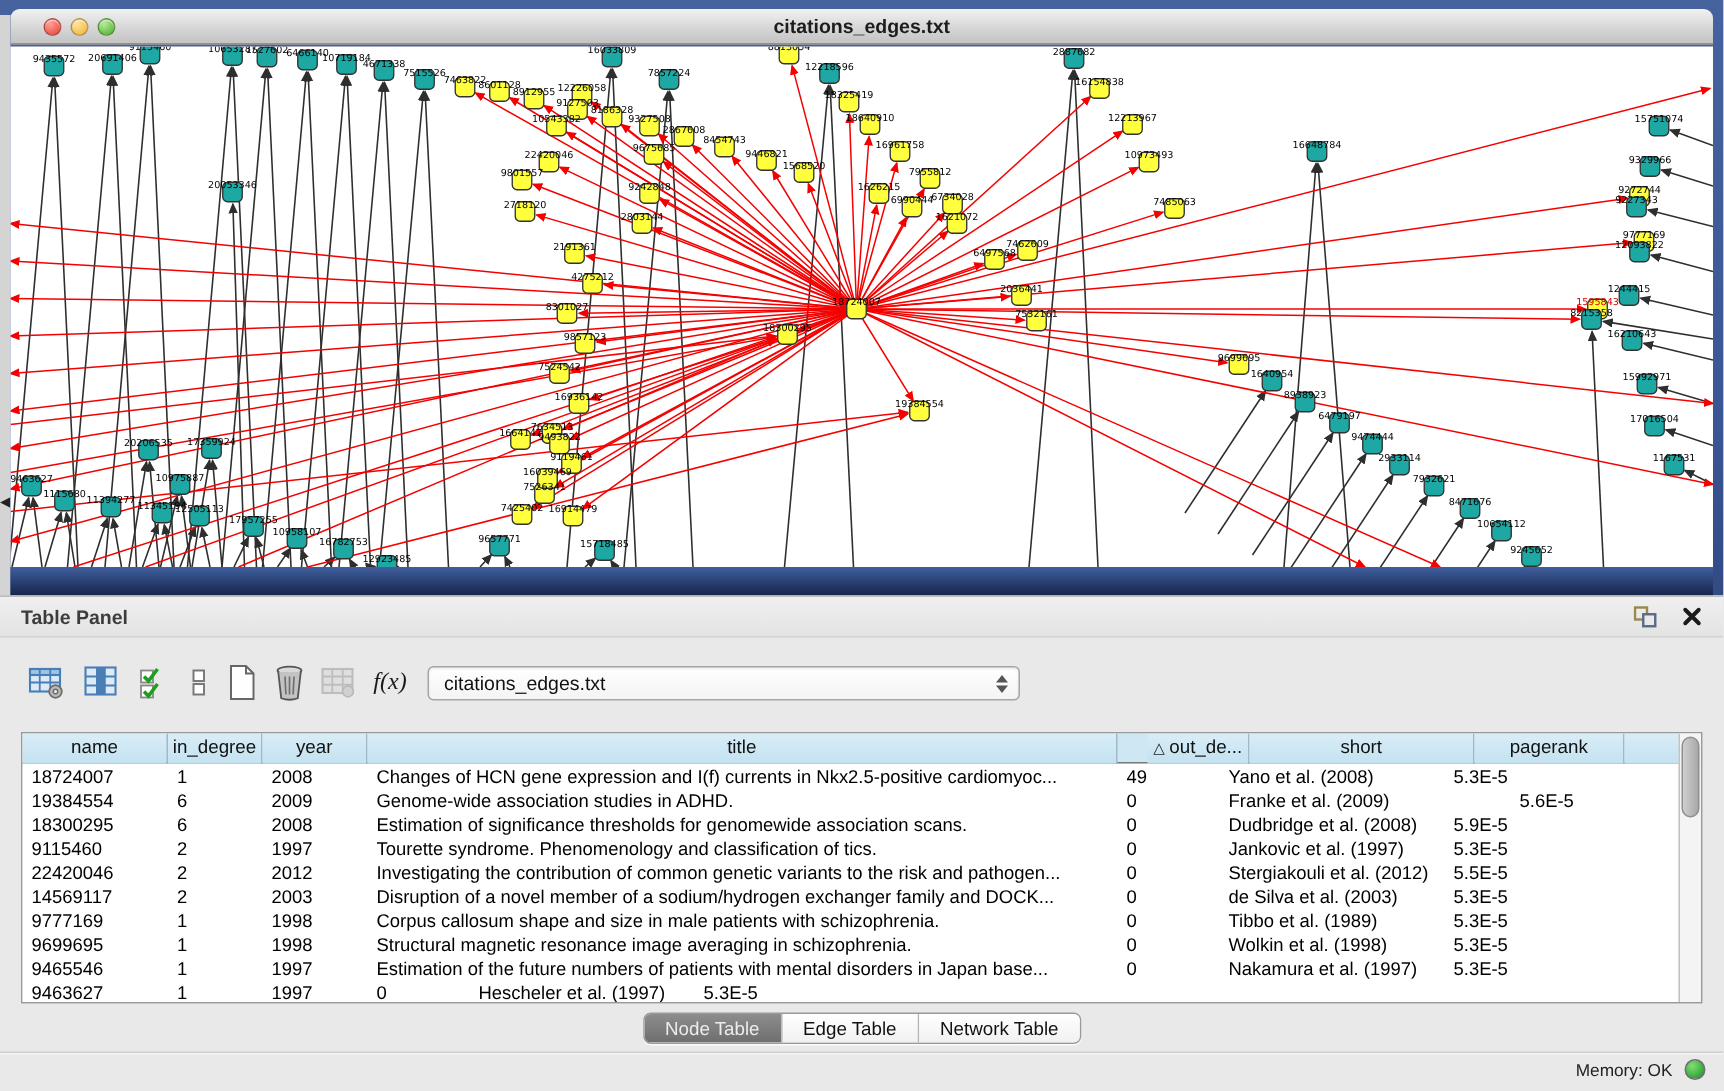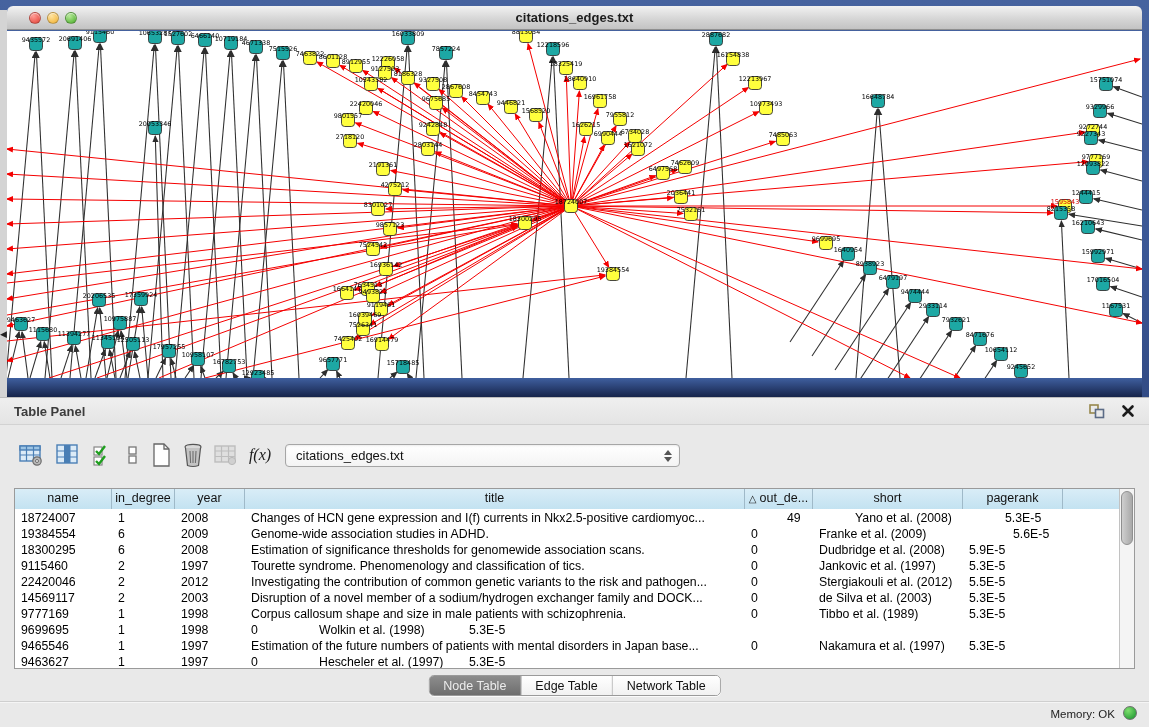--- a/index.html
+++ b/index.html
@@ -548,32 +548,32 @@
       </span>
     </div>
   </div>
 
   <div class="table-wrap">
     <div class="thead" id="thead">
         <div class="th" style="width: 97px;">name</div>
         <div class="th" style="width: 63px;">in_degree</div>
         <div class="th" style="width: 70px;">year</div>
         <div class="th" style="width: 500px;">title</div>
-        <div class="th" style="width: 68px;"><span class="sort-tri">△</span>out_de...</div>
+        <div class="th" style="width: 68px; margin-left: 20px;"><span class="sort-tri">△</span>out_de...</div>
         <div class="th" style="width: 150px;">short</div>
         <div class="th" style="width: 100px;">pagerank</div>
         <div class="th" style="flex: 1 1 0%; border-right: none;"></div>
       </div>
     <div class="tbody" id="tbody">
         <div class="tr">
           <div class="td" style="width: 97px;">18724007</div>
           <div class="td" style="width: 63px;">1</div>
           <div class="td" style="width: 70px;">2008</div>
           <div class="td" style="width: 500px;">Changes of HCN gene expression and I(f) currents in Nkx2.5-positive cardiomyoc...</div>
-          <div class="td" style="width: 68px; margin-left: 36px;">49</div>
+          <div class="td" style="width: 68px;">49</div>
           <div class="td" style="width: 150px;">Yano et al. (2008)</div>
           <div class="td" style="width: 100px;">5.3E-5</div>
         </div>
         <div class="tr">
           <div class="td" style="width: 97px;">19384554</div>
           <div class="td" style="width: 63px;">6</div>
           <div class="td" style="width: 70px;">2009</div>
           <div class="td" style="width: 500px;">Genome-wide association studies in ADHD.</div>
           <div class="td" style="width: 68px;">0</div>
           <div class="td" style="width: 150px;">Franke et al. (2009)</div>
@@ -621,20 +621,21 @@
           <div class="td" style="width: 70px;">1998</div>
           <div class="td" style="width: 500px;">Corpus callosum shape and size in male patients with schizophrenia.</div>
           <div class="td" style="width: 68px;">0</div>
           <div class="td" style="width: 150px;">Tibbo et al. (1989)</div>
           <div class="td" style="width: 100px;">5.3E-5</div>
         </div>
         <div class="tr">
           <div class="td" style="width: 97px;">9699695</div>
           <div class="td" style="width: 63px;">1</div>
           <div class="td" style="width: 70px;">1998</div>
+          <div class="td" style="width: 500px;">Structural magnetic resonance image averaging in schizophrenia.</div>
           <div class="td" style="width: 68px;">0</div>
           <div class="td" style="width: 150px;">Wolkin et al. (1998)</div>
           <div class="td" style="width: 100px;">5.3E-5</div>
         </div>
         <div class="tr">
           <div class="td" style="width: 97px;">9465546</div>
           <div class="td" style="width: 63px;">1</div>
           <div class="td" style="width: 70px;">1997</div>
           <div class="td" style="width: 500px;">Estimation of the future numbers of patients with mental disorders in Japan base...</div>
           <div class="td" style="width: 68px;">0</div>

